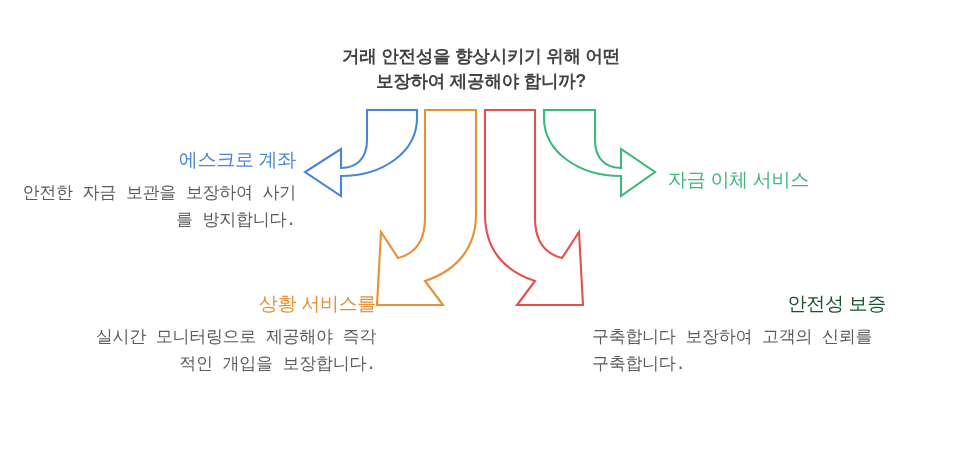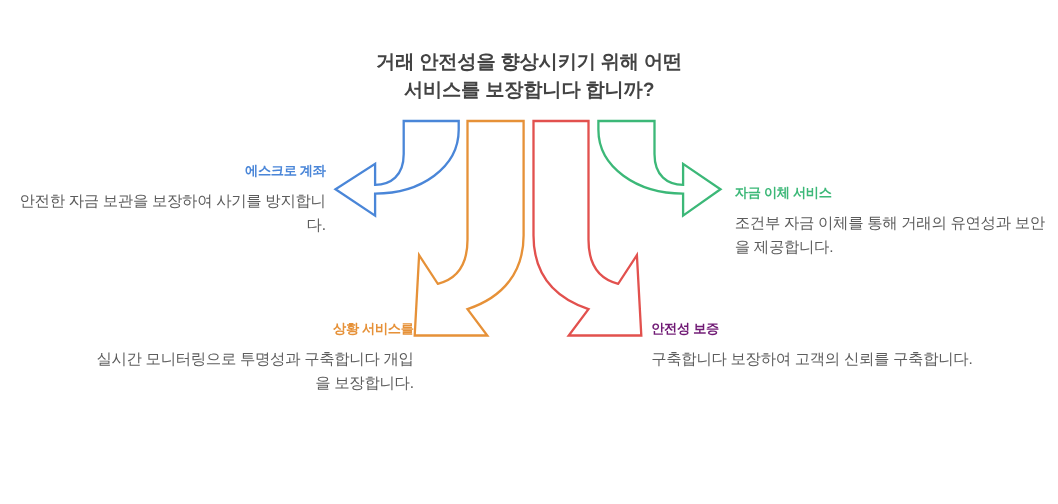--- a/index.html
+++ b/index.html
@@ -29,55 +29,56 @@
   #arrows {
     position: absolute;
     left: 0; top: 0;
     width: 962px; height: 458px;
   }
   #arrows path { fill: none; stroke-width: 2.1; stroke-linejoin: miter; stroke-linecap: butt; }
 
   
   .block { position: absolute; }
   .block .head {
-    font-size: 12px;
-    font-weight: bold;
+    font-size: 19px;
+    font-weight: normal;
     line-height: 1.3;
     letter-spacing: -0.3px;
     white-space: nowrap;
   }
   .block .body {
-    font-size: 14px;
+    font-size: 17px;
     line-height: 1.62;
     color: #5c5c5c;
     letter-spacing: -0.3px;
     margin-top: 7px;
+    font-family: Liberation Mono, monospace;
   }
 
   .align-right { text-align: right; }
   .align-left  { text-align: left;  }
 
   
   #blk-escrow    { left: 8px;   top: 148px; width: 288px; }
   #blk-transfer  { left: 668px; top: 148px; width: 288px; margin-top: 20px; }
   #blk-monitor   { left: 82px;  top: 292px; width: 294px; }
   #blk-assurance { left: 592px; top: 292px; width: 294px; }
 
   .c-blue   { color: #4a86d8; }
   .c-green  { color: #3cb878; }
   .c-orange { color: #e69138; }
-  .c-red    { color: #701a75; }
+  .c-red    { color: #14532d; text-align: right; }
 </style>
 </head>
 <body>
 
 <div id="stage">
 
   <div class="title">거래 안전성을 향상시키기 위해 어떤
-서비스를 보장합니다 합니까?</div>
+보장하여 제공해야 합니까?</div>
 
   <svg id="arrows" viewBox="0 0 962 458">
 
     <path stroke="#4a86d8" d="M 367 110
              L 367 140
              C 367 160 355 168 341 168
              L 341 149
              L 305 172
              L 341 196
              L 341 176
@@ -119,26 +120,25 @@
              Z"></path>
   </svg>
 
   <div class="block align-right" id="blk-escrow">
     <div class="head c-blue">에스크로 계좌</div>
     <div class="body">안전한 자금 보관을 보장하여 사기를 방지합니다.</div>
   </div>
 
   <div class="block align-right" id="blk-monitor">
     <div class="head c-orange">상황 서비스를</div>
-    <div class="body">실시간 모니터링으로 투명성과 구축합니다 개입을 보장합니다.</div>
+    <div class="body">실시간 모니터링으로 제공해야 즉각적인 개입을 보장합니다.</div>
   </div>
 
   <div class="block align-left" id="blk-assurance">
     <div class="head c-red">안전성 보증</div>
     <div class="body">구축합니다 보장하여 고객의 신뢰를 구축합니다.</div>
   </div>
 
   <div class="block align-left" id="blk-transfer">
     <div class="head c-green">자금 이체 서비스</div>
-    <div class="body">조건부 자금 이체를 통해 거래의 유연성과 보안을 제공합니다.</div>
   </div>
 
 </div>
 
 </body></html>

